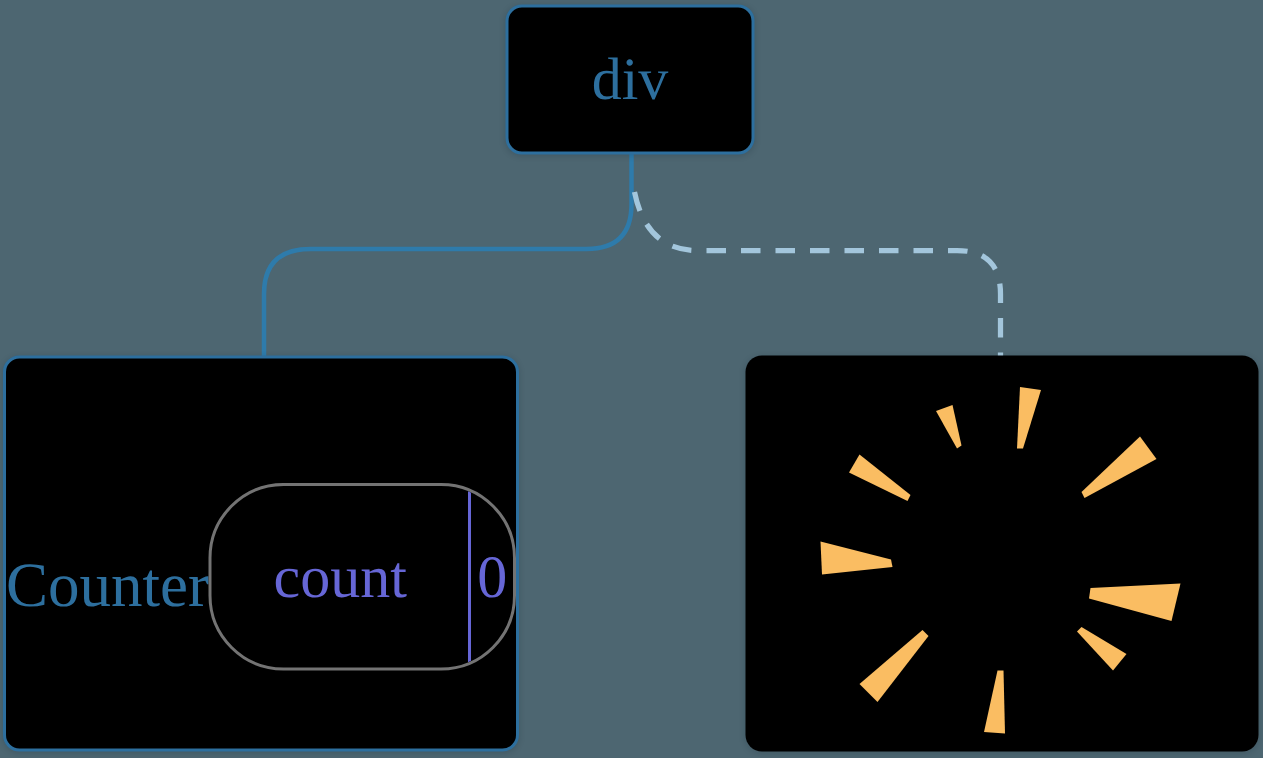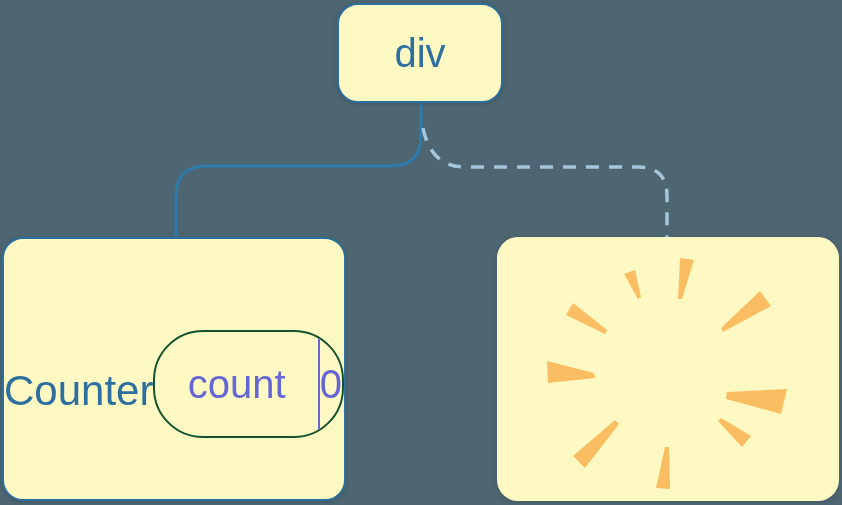--- a/index.html
+++ b/index.html
@@ -5,42 +5,43 @@
   html,body{margin:0;padding:0;background:#4D6671;}
   .canvas{
     position:relative;width:842px;height:505px;overflow:hidden;
     background:#4D6671;
     font-family:"Liberation Sans", sans-serif;
   }
   .connectors{position:absolute;left:0;top:0;width:842px;height:505px;}
   .connectors .solid{fill:none;stroke:#2E7BAB;stroke-width:3;}
   .connectors .dashed{fill:none;stroke:#A3C6DC;stroke-width:3.5;stroke-dasharray:13 10;}
   .node{
-    position:absolute;background:#fef9c3;border-radius:21px;
+    position:absolute;background:#000000;border-radius:11px;
     box-shadow:0 1px 4px rgba(10,30,40,0.18);
+    font-family:Liberation Serif, serif;
   }
   .node.root{
     left:337px;top:3px;width:166px;height:100px;
     border:2.5px solid #2D6F9E;box-sizing:border-box;
     display:flex;align-items:center;justify-content:center;
   }
   .root-label{
     color:#2D6F9E;font-size:40px;font-weight:500;line-height:1;
   }
   .node.left-child{
     left:2px;top:237px;width:344px;height:264px;
     border:2px solid #2D6F9E;box-sizing:border-box;
     display:flex;flex-direction:row;align-items:center;
   }
   .counter-title{
     margin-top:44px;color:#2D6F9E;font-size:42px;font-weight:500;line-height:1;
   }
   .pill{
-    margin-top:30px;width:262px;height:108px;box-sizing:border-box;
-    border:2px solid #14532d;border-radius:50px;
+    margin-top:30px;width:262px;height:125px;box-sizing:border-box;
+    border:2px solid #737373;border-radius:50px;
     display:flex;align-items:stretch;overflow:hidden;
   }
   .pill-key{
     width:171px;border-right:2px solid #6666D6;
     display:flex;align-items:center;justify-content:center;
     color:#6666D6;font-size:40px;font-weight:400;
   }
   .pill-val{
     flex:1;display:flex;align-items:center;justify-content:center;
     color:#6666D6;font-size:40px;font-weight:400;

